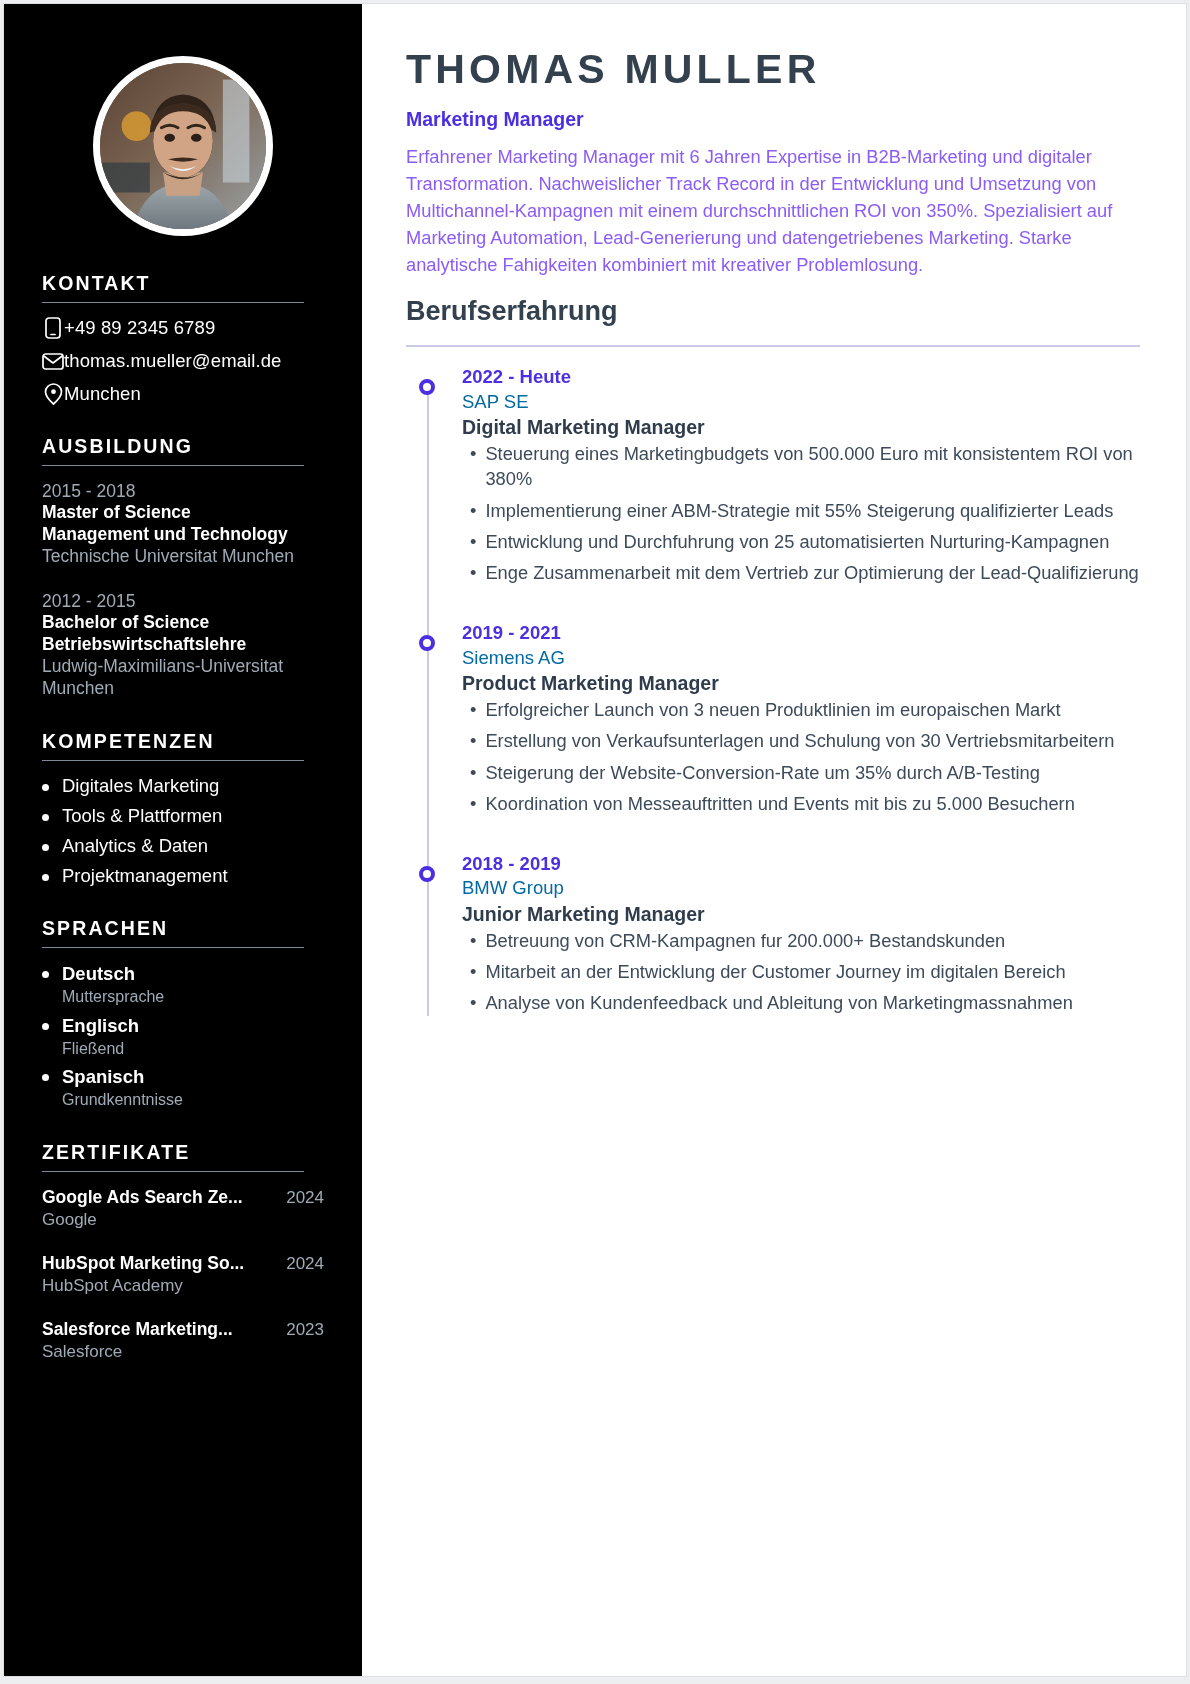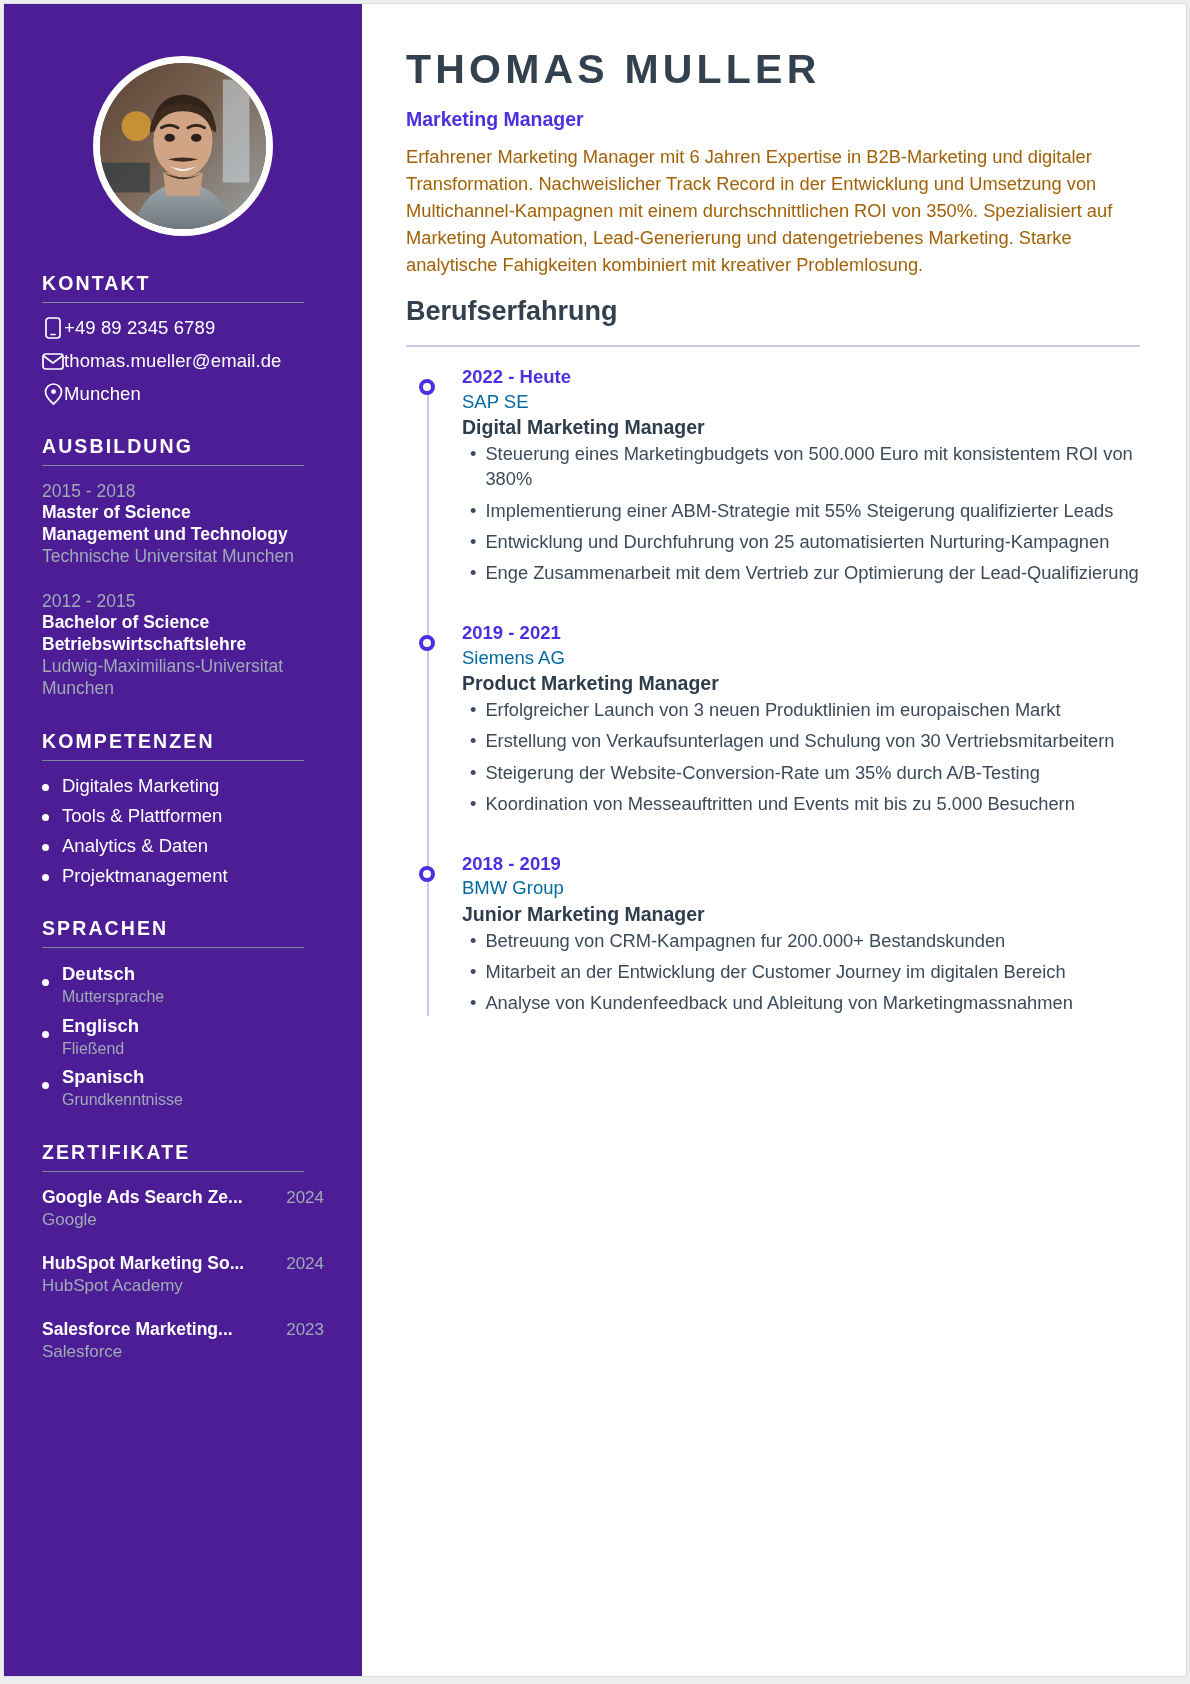--- a/index.html
+++ b/index.html
@@ -21,21 +21,21 @@
     background: #ffffff;
     display: flex;
     overflow: hidden;
     box-shadow: 0 0 0 1px #dcdfe3;
   }
 
   
   .sidebar {
     width: 358px;
     flex: 0 0 358px;
-    background: #4c1d95;
+    background: #000000;
     padding: 0 0 30px 0;
     color: #ffffff;
   }
 
   .avatar-wrap {
     display: flex;
     justify-content: center;
     padding-top: 52px;
     padding-bottom: 36px;
   }
@@ -120,21 +120,21 @@
     border-radius: 50%;
     background: #ffffff;
     flex: 0 0 7px;
     margin-top: 9px;
   }
 
   
   .lang-li { margin-bottom: 6px; }
   .lang-row {
     display: flex;
-    align-items: flex-end;
+    align-items: flex-start;
     gap: 13px;
   }
   .lang-name {
     font-size: 18.5px;
     font-weight: bold;
     color: #ffffff;
     line-height: 1.3;
   }
   .lang-level {
     font-size: 16px;
@@ -188,21 +188,21 @@
   }
   .role {
     font-size: 19.5px;
     font-weight: bold;
     color: #4b2fe0;
     margin-bottom: 12px;
   }
   .summary {
     font-size: 18.3px;
     line-height: 1.48;
-    color: #a16207;
+    color: #8b5cf6;
     margin-bottom: 18px;
   }
 
   .sec-h {
     font-size: 27px;
     font-weight: bold;
     color: #33414f;
     margin-bottom: 18px;
   }
   .sec-rule {

